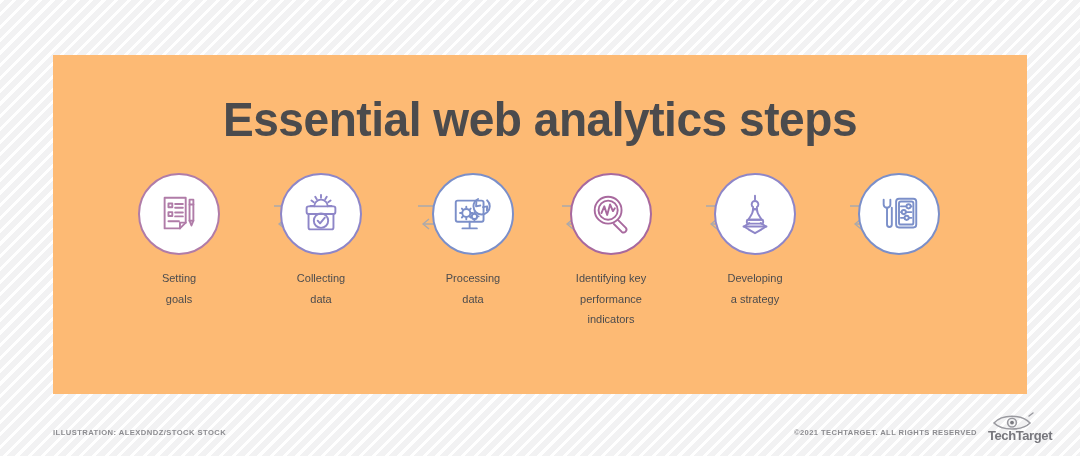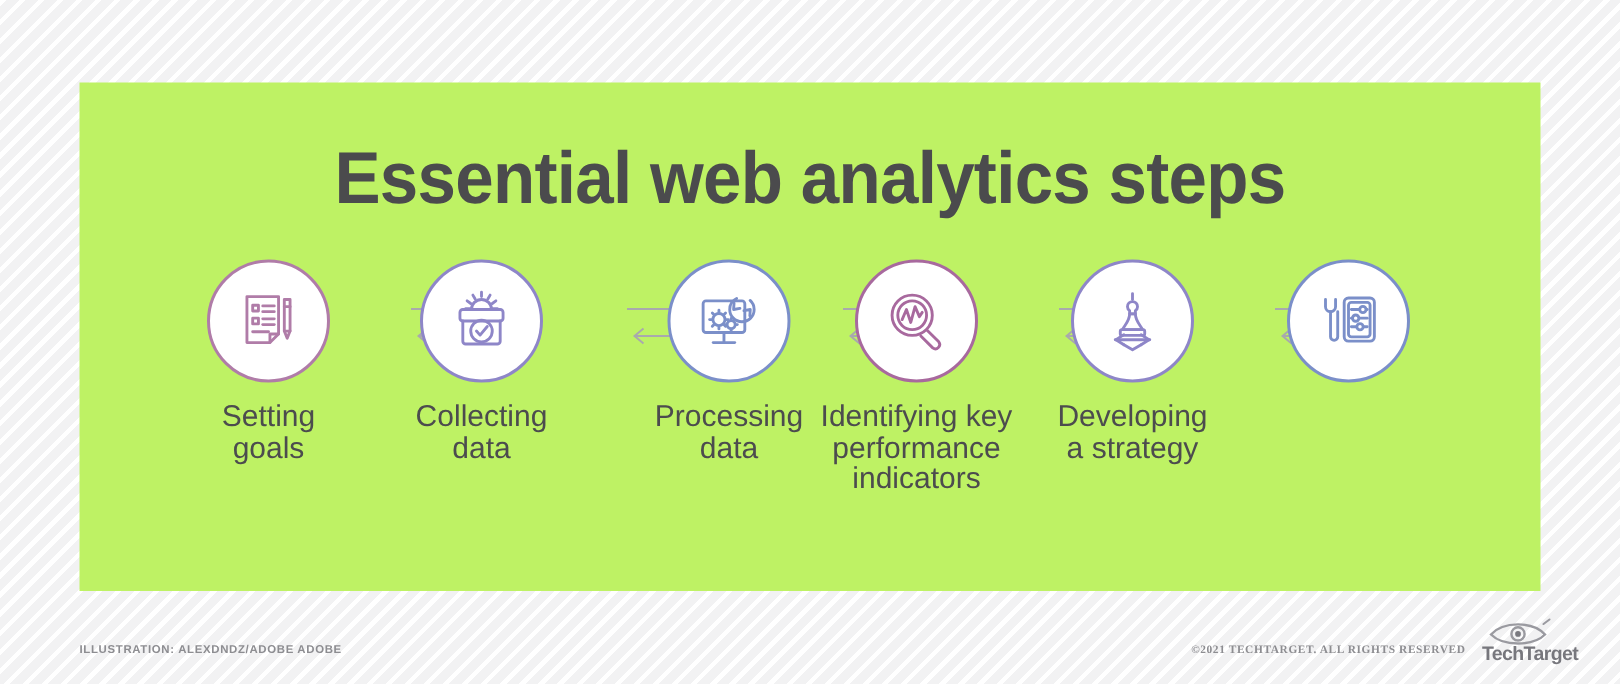--- a/index.html
+++ b/index.html
@@ -29,21 +29,21 @@
     );
   }
 
   
   #card {
     position: absolute;
     left: 53px;
     top: 55px;
     width: 974px;
     height: 339px;
-    background: #bef264;
+    background: #fdba74;
   }
 
   
   #title {
     position: absolute;
     left: 0;
     top: 36px;
     width: 974px;
     text-align: center;
     font-family: "Liberation Sans Narrow", "Liberation Sans", sans-serif;
@@ -89,21 +89,21 @@
   }
 
   .circle svg {
     display: block;
     width: 46px;
     height: 46px;
   }
 
   .step-label {
     margin-top: 13px;
-    font-size: 20px;
+    font-size: 11px;
     line-height: 20.5px;
     color: #4c4c4e;
     font-family: "Liberation Sans", sans-serif;
     white-space: pre-line;
   }
 
   
   .connector {
     position: absolute;
     top: 18px;
@@ -130,21 +130,21 @@
     font-family: "Liberation Sans", sans-serif;
   }
   #footer-right {
     position: absolute;
     right: 103px;
     top: 428px;
     font-size: 7.6px;
     letter-spacing: 0.4px;
     font-weight: 700;
     color: #8d8d91;
-    font-family: Liberation Serif, serif;
+    font-family: Liberation Sans, sans-serif;
     text-align: right;
   }
   #logo {
     position: absolute;
     right: 22px;
     top: 410px;
     width: 76px;
     height: 34px;
     text-decoration: underline;
   }
@@ -245,21 +245,21 @@
             <path d="M11 24 V38 a2 2 0 0 0 2 2 H35 a2 2 0 0 0 2 -2 V24"></path>
             <circle cx="24" cy="31" r="7.5"></circle>
             <polyline points="20.5,31 23,33.8 28,27.8"></polyline>
           </g>
         </svg>
       </div>
       <div class="step-label">Collecting
 data</div>
     </div>
 
-    <div class="step" style="left:433px;">
+    <div class="step" style="left:420px;">
       <div class="circle" style="border-color:#7b8fc9;">
         <svg viewBox="0 0 48 48">
           <g fill="none" stroke="#7b8fc9" stroke-width="2" stroke-linecap="round" stroke-linejoin="round">
             <path d="M6 12 a2 2 0 0 1 2 -2 H33 a2 2 0 0 1 2 2 V30 a2 2 0 0 1 -2 2 H8 a2 2 0 0 1 -2 -2 Z"></path>
             <line x1="20.5" y1="32" x2="20.5" y2="38"></line>
             <line x1="13" y1="39" x2="28" y2="39"></line>
             <circle cx="17" cy="23" r="4.2"></circle>
             <path d="M17 16.5 v1.6 M17 27.9 v1.6 M10.5 23 h1.6 M21.9 23 h1.6 M12.4 18.4 l1.2 1.2 M20.4 26.4 l1.2 1.2 M21.6 18.4 l-1.2 1.2 M13.6 26.4 l-1.2 1.2"></path>
             <circle cx="25.5" cy="26.5" r="2.8"></circle>
             <path d="M25.5 22.2 v1.1 M25.5 29.7 v1.1 M21.2 26.5 h1.1 M28.7 26.5 h1.1"></path>
@@ -323,21 +323,21 @@
             <line x1="26" y1="28" x2="37" y2="28"></line>
             <circle cx="32" cy="28" r="2.2" fill="#ffffff"></circle>
           </g>
         </svg>
       </div>
     </div>
 
   </div>
 </div>
 
-<div id="footer-left">ILLUSTRATION: ALEXDNDZ/ADOBE ADOBE</div>
+<div id="footer-left">ILLUSTRATION: ALEXDNDZ/STOCK STOCK</div>
 <div id="footer-right">©2021 TECHTARGET. ALL RIGHTS RESERVED</div>
 
 <div id="logo">
   <svg viewBox="0 0 76 34">
     <g>
       <path d="M12 13 C20 4, 40 4, 48 13 C40 21, 20 21, 12 13 Z" fill="none" stroke="#9a9aa0" stroke-width="1.6"></path>
       <circle cx="30" cy="12.6" r="4.4" fill="none" stroke="#9a9aa0" stroke-width="1.6"></circle>
       <circle cx="30" cy="12.6" r="1.9" fill="#7a7a80"></circle>
       <line x1="47" y1="6" x2="51" y2="3" stroke="#9a9aa0" stroke-width="1.4" stroke-linecap="round"></line>
     </g>

